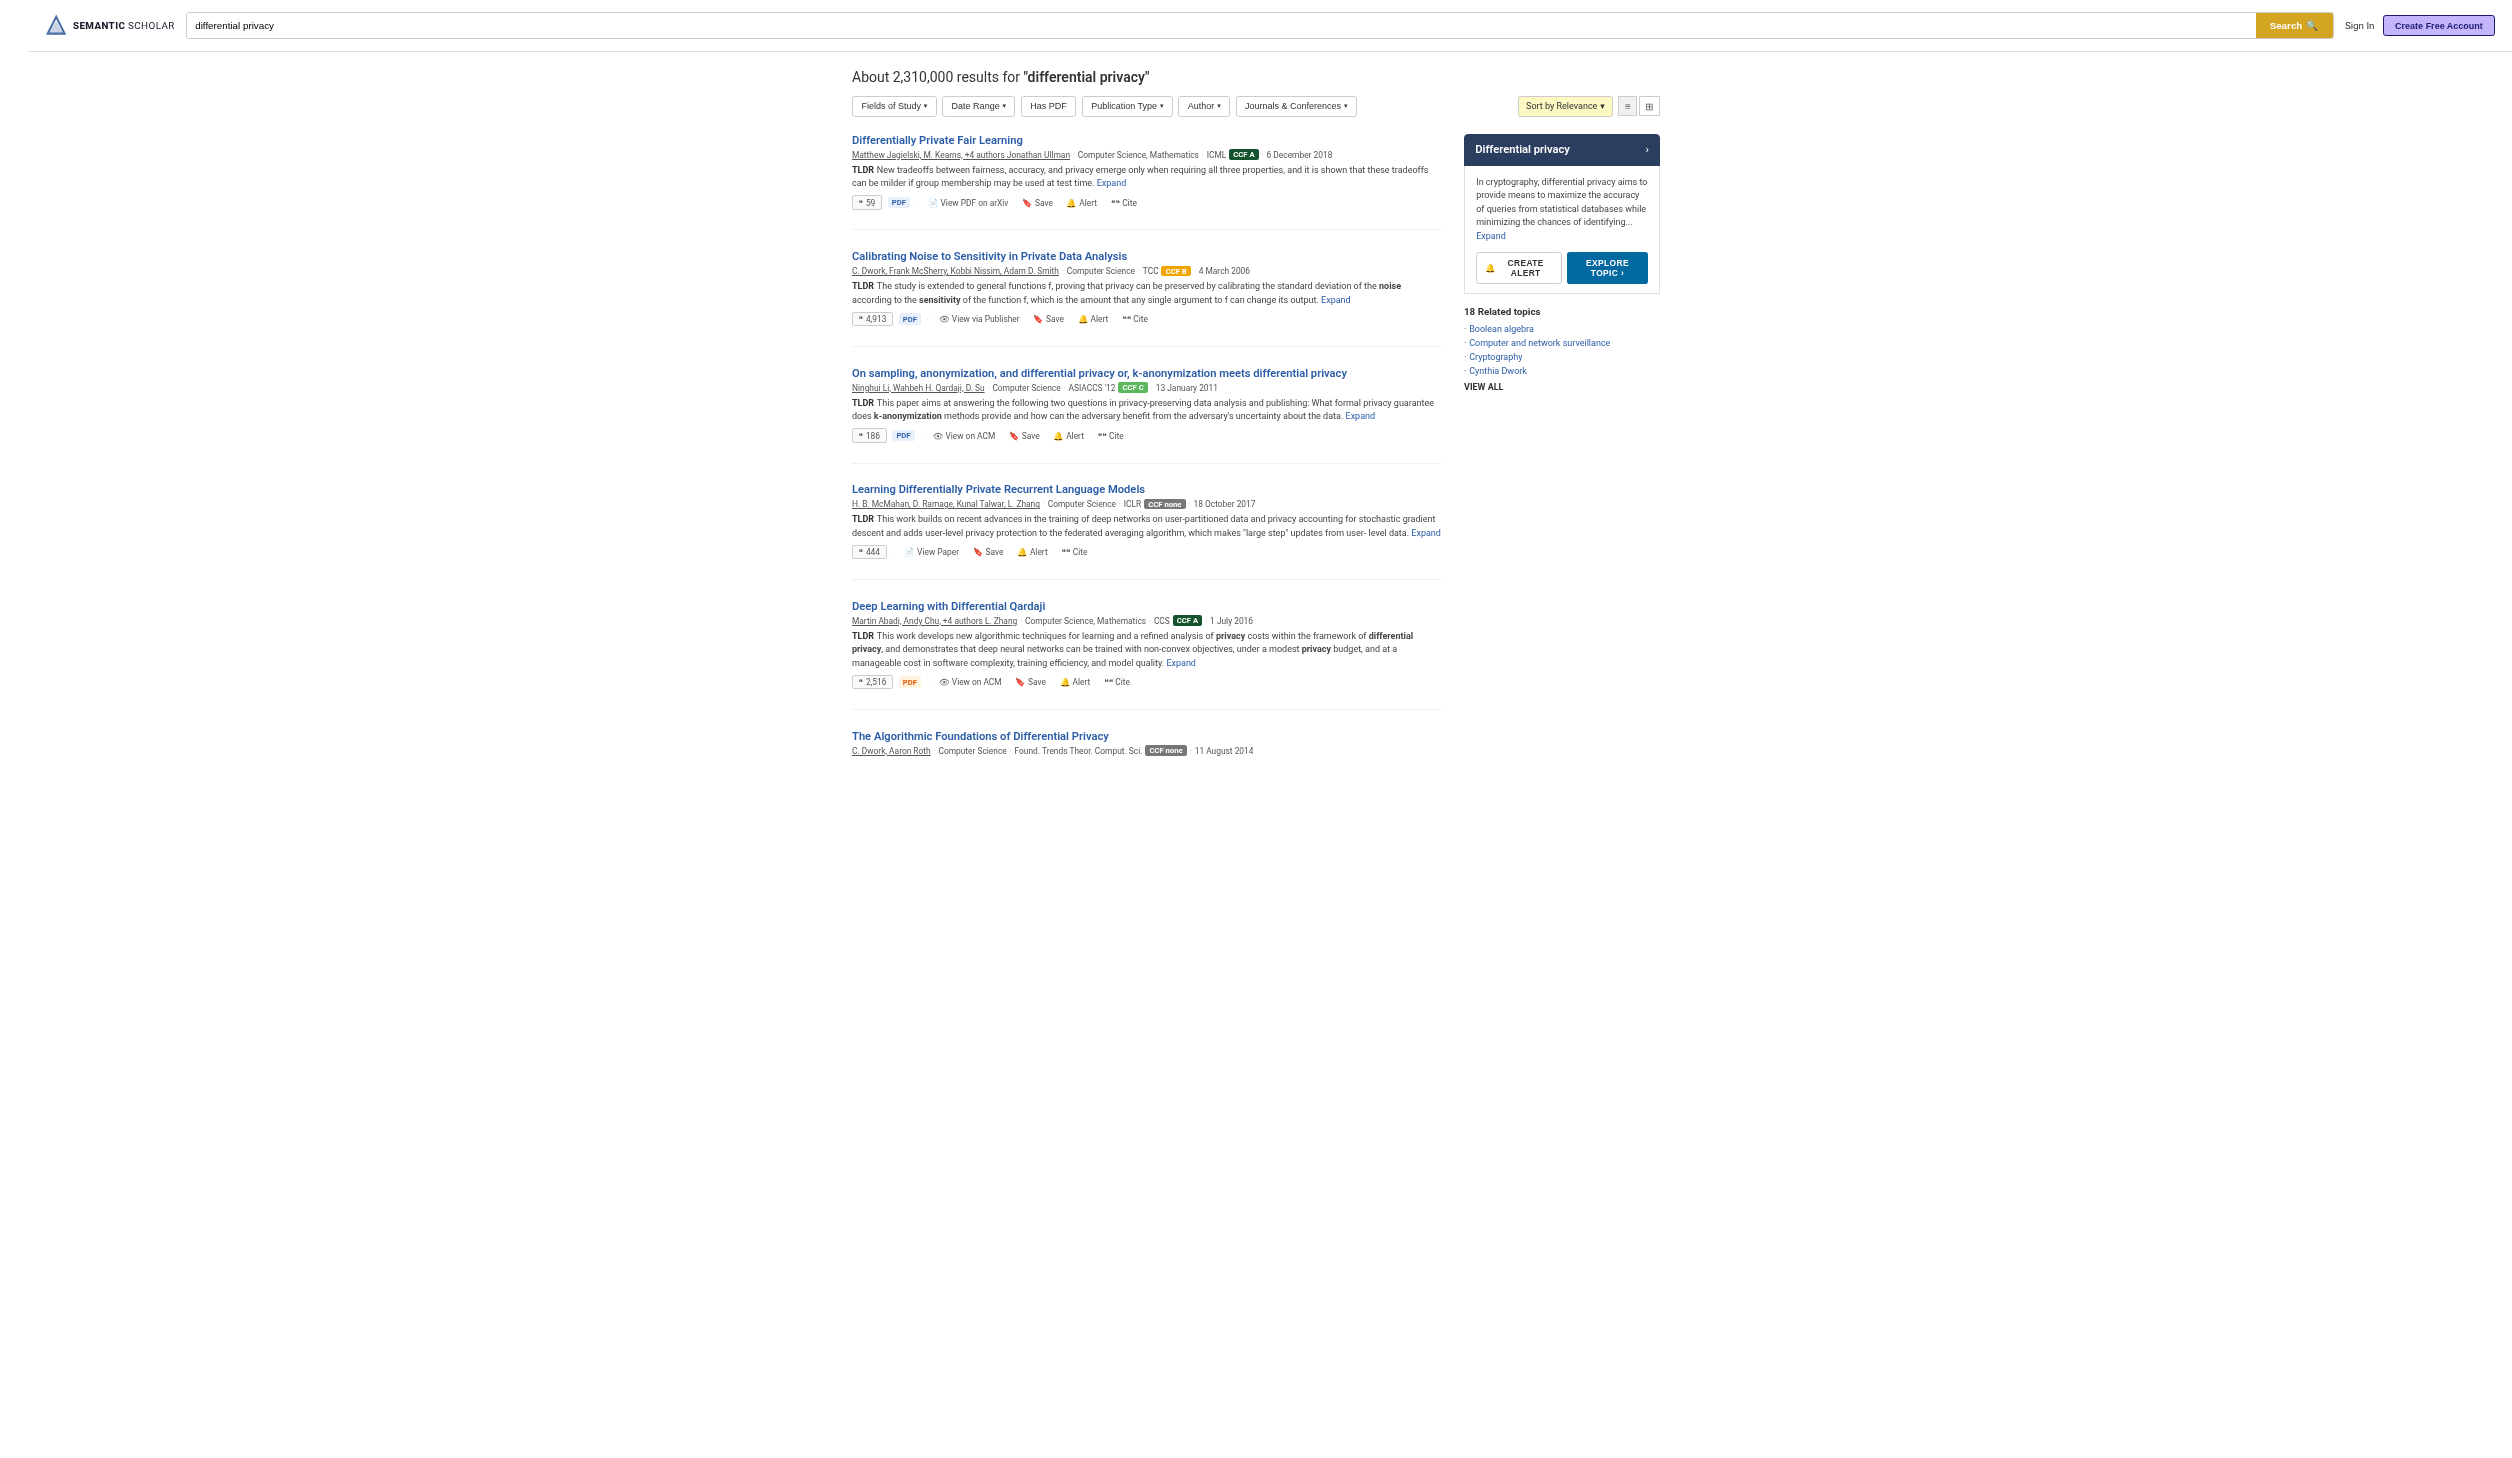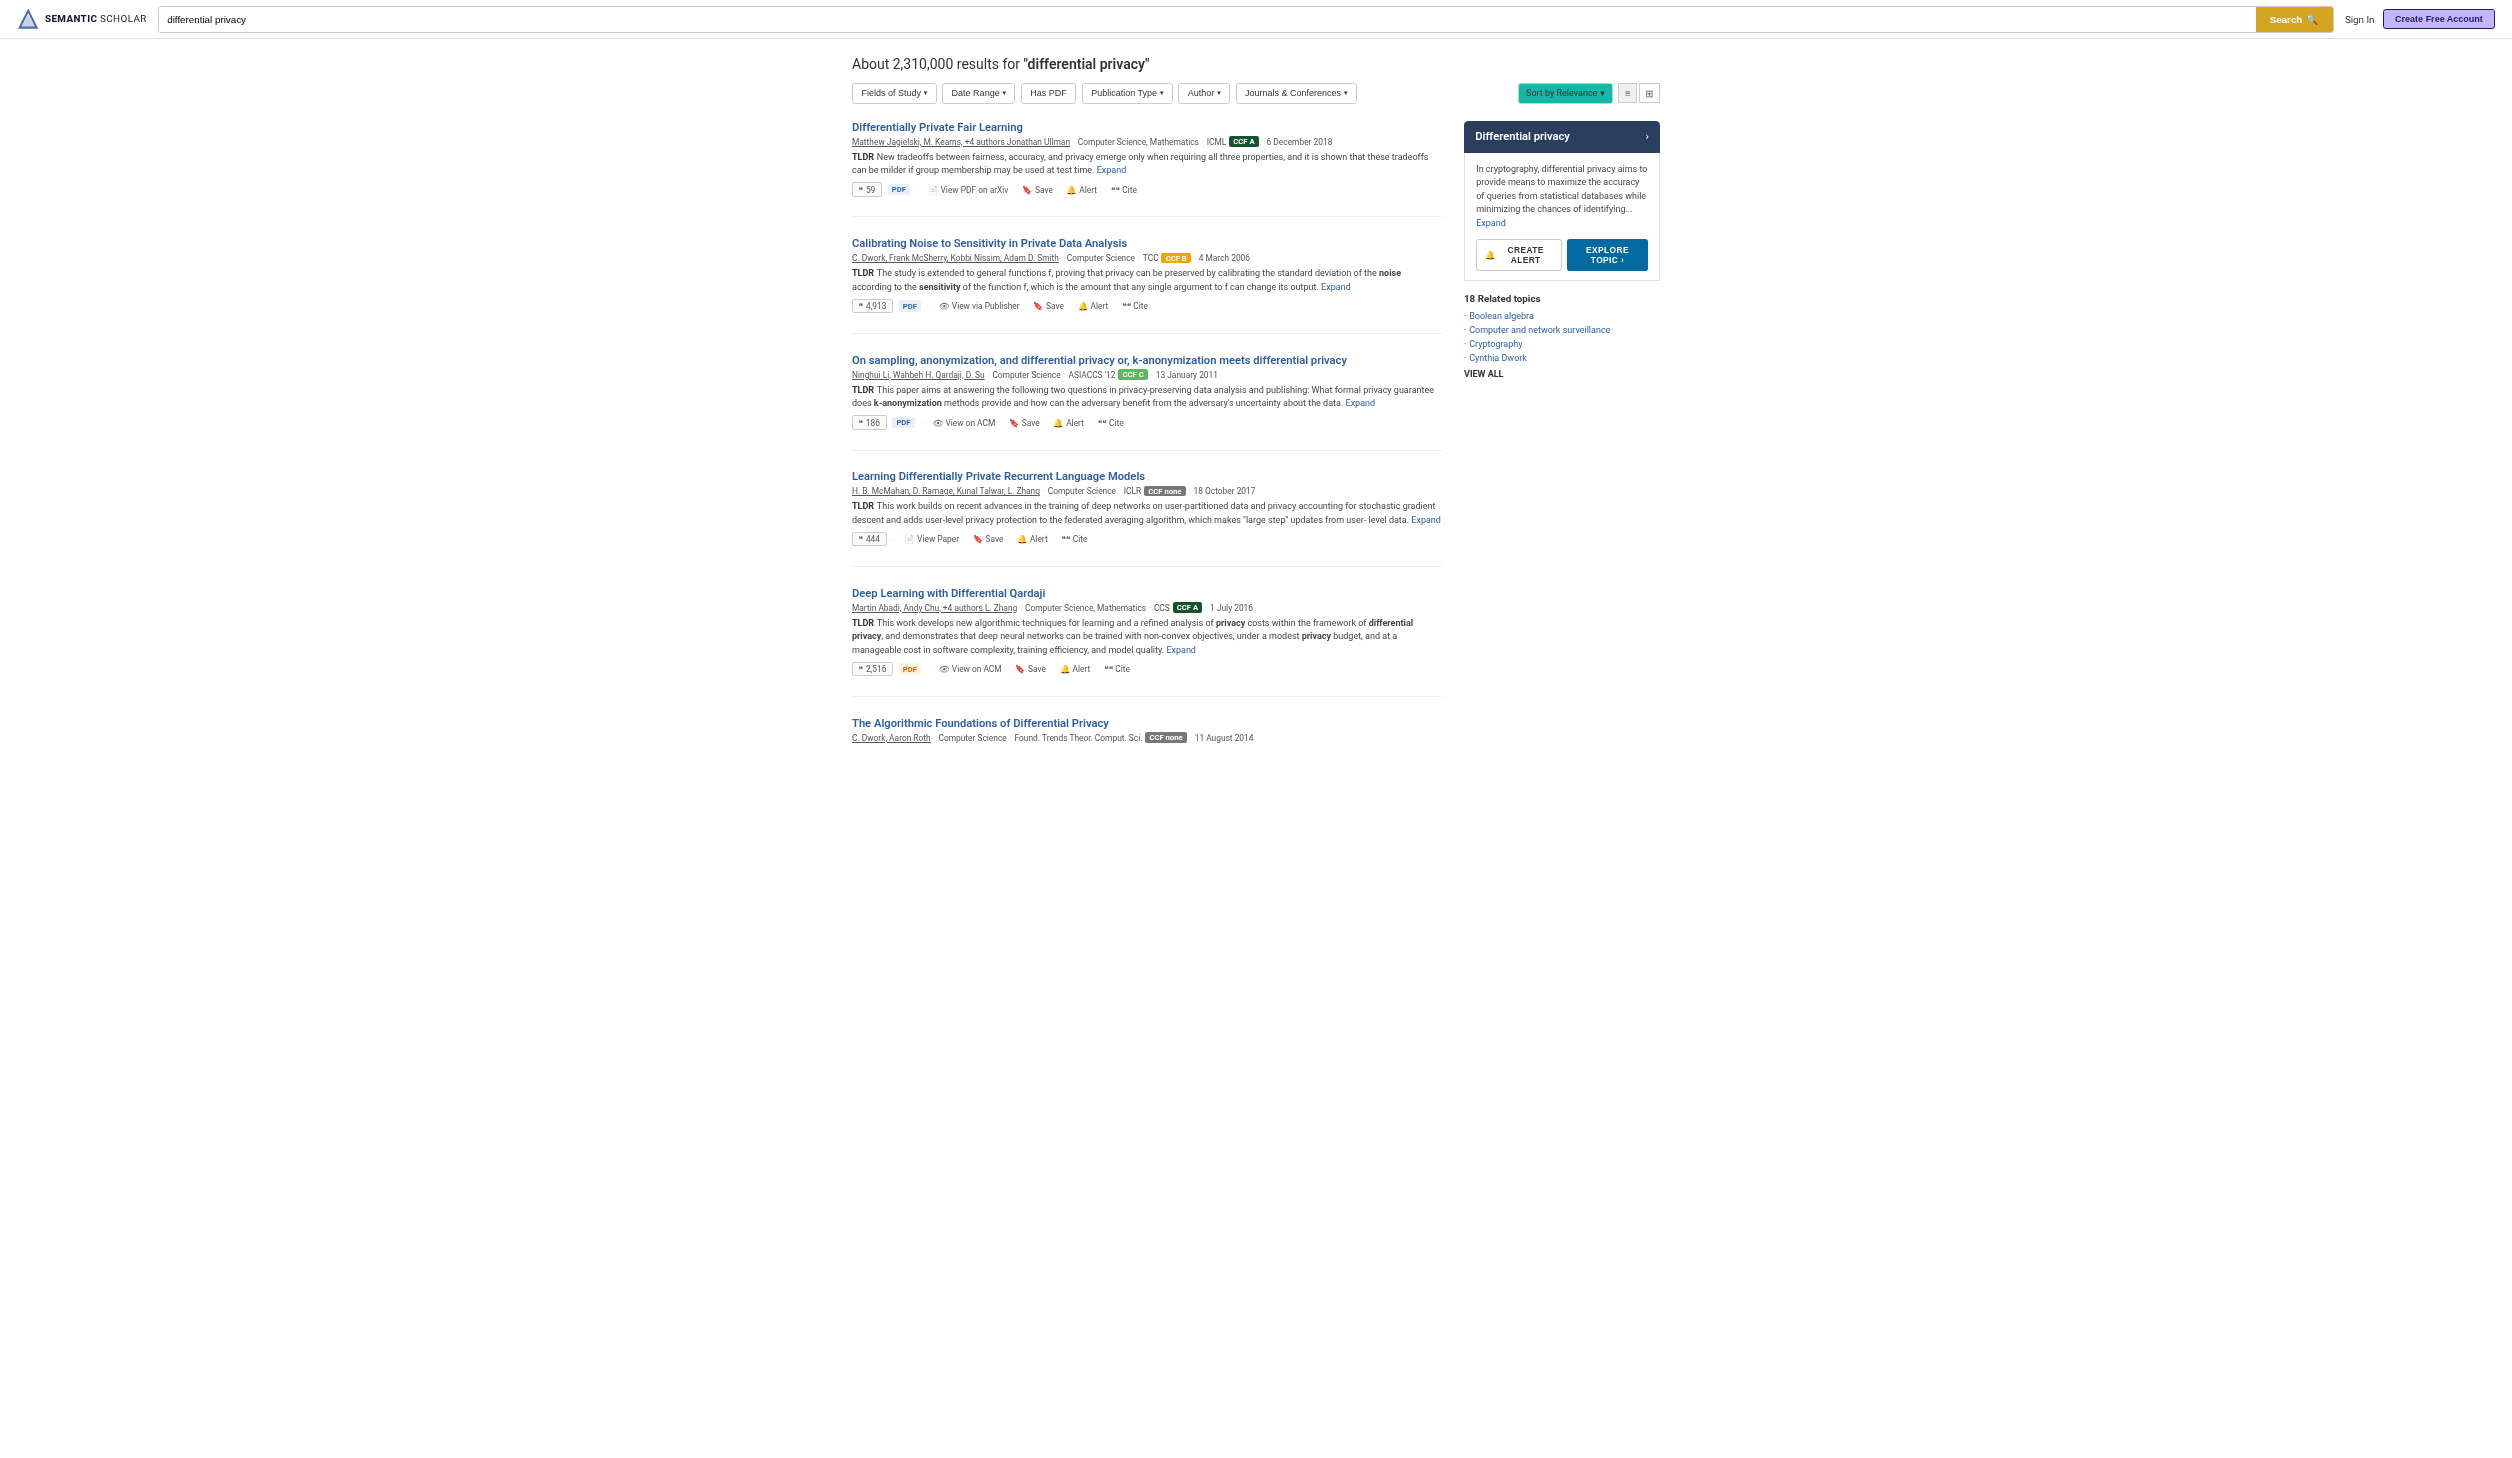--- a/index.html
+++ b/index.html
@@ -3,23 +3,24 @@
   <meta charset="utf-8">
   <style>
     * { box-sizing: border-box; margin: 0; padding: 0; }
     body { font-family: -apple-system, BlinkMacSystemFont, 'Segoe UI', Roboto, sans-serif; background: #fff; color: #333; font-size: 9.8px; }
 
     
     .header {
       display: flex;
       align-items: center;
       padding: 0 17px;
-      height: 39px;
+      height: 52px;
       border-bottom: 0.7px solid #e0e0e0;
       gap: 11.2px;
+      margin-left: 28px;
     }
     .logo-area {
       display: flex;
       align-items: center;
       gap: 5.6px;
       flex-shrink: 0;
     }
     .logo-icon {
       width: 22.4px;
       height: 22.4px;
@@ -132,21 +133,21 @@
       color: #333;
     }
     .sort-area {
       margin-left: auto;
       display: flex;
       align-items: center;
       gap: 5.6px;
     }
     .sort-select {
       border: 0.7px solid #ccc;
-      background: #14b8a6;
+      background: #fef9c3;
       padding: 4.2px 7px;
       border-radius: 2.8px;
       font-size: 9px;
       cursor: pointer;
       display: flex;
       gap: 2.8px;
     }
     .view-toggle {
       display: flex;
       gap: 1.4px;

